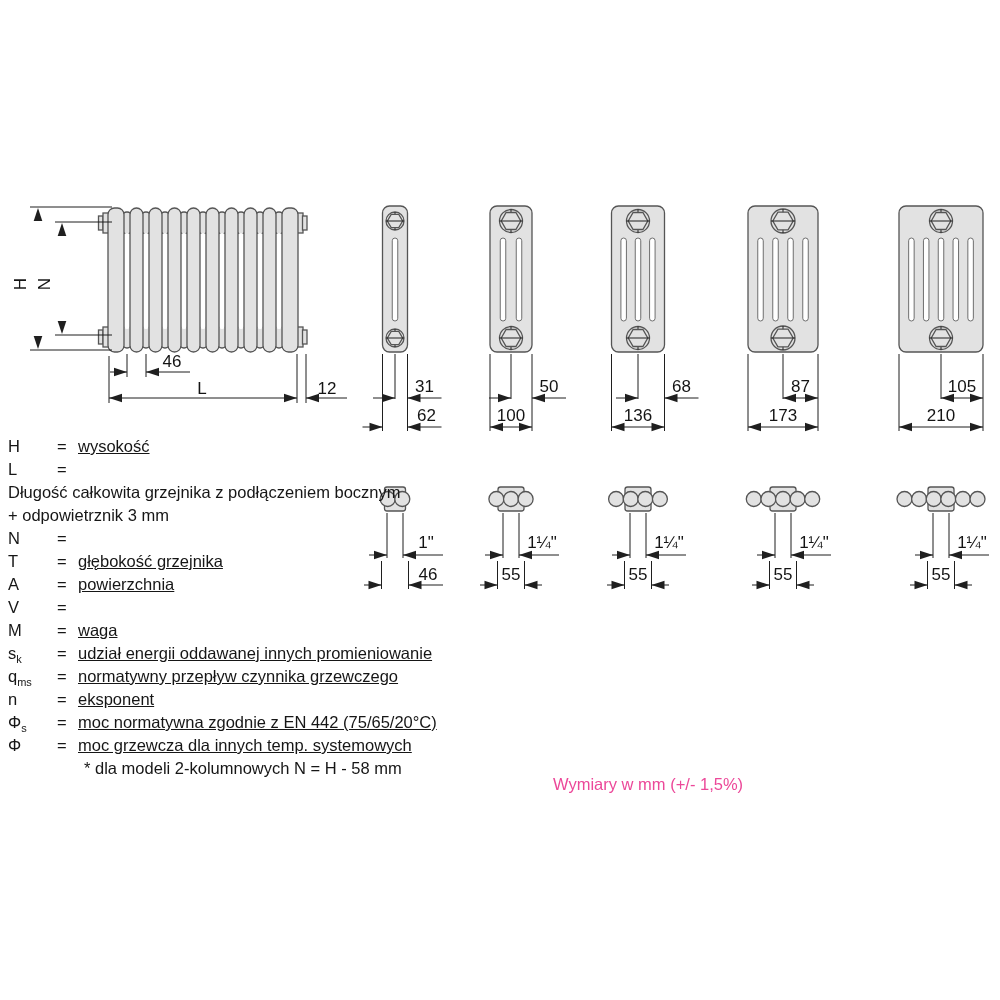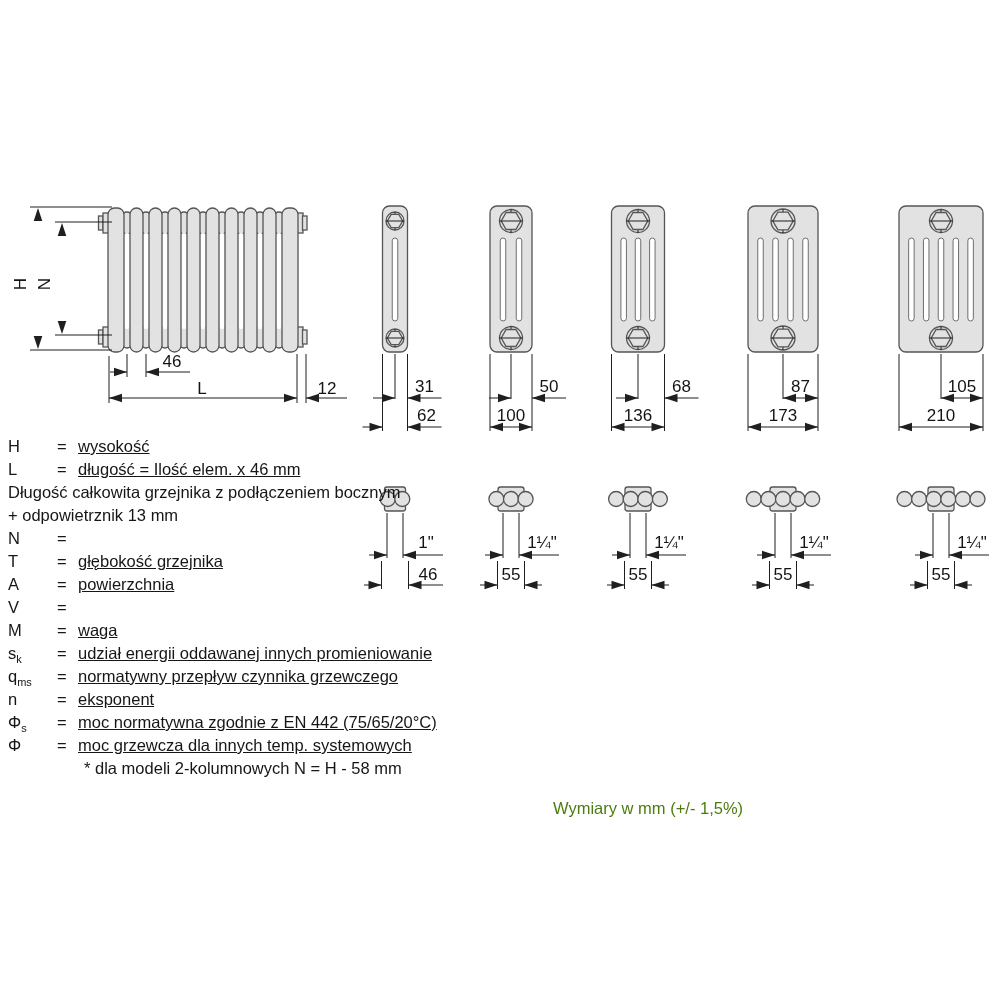--- a/index.html
+++ b/index.html
@@ -7,21 +7,21 @@
   #diagram{position:absolute;left:0;top:0;}
   .dim-text{font-size:17px;fill:#141414;font-family:"Liberation Sans",sans-serif;}
   #legend{position:absolute;left:8px;top:435px;width:480px;font-size:16.5px;line-height:23px;color:#161616;}
   .lrow{height:23px;white-space:nowrap;}
   .ldef{display:flex;}
   .lsym{flex:0 0 49px;}
   .leq{flex:0 0 21px;}
   .ldesc{flex:1 1 auto;text-decoration:underline;}
   sub{font-size:11px;line-height:0;}
   .lfoot{padding-left:76px;}
-  #note{position:absolute;left:553px;top:775px;font-size:16.5px;color:#4d7c0f;white-space:nowrap;margin-top:24px;}
+  #note{position:absolute;left:553px;top:775px;font-size:16.5px;color:#ec4899;white-space:nowrap;}
 </style>
 </head>
 <body>
 
 <svg id="diagram" width="1000" height="1000" viewBox="0 0 1000 1000">
   <g id="front-view">
     <g id="front-shapes">
         <rect x="108" y="212" width="190" height="22" fill="#e2e2e2"></rect>
         <rect x="108" y="326" width="190" height="22" fill="#e2e2e2"></rect>
         <rect x="122.5" y="212" width="9" height="22" rx="4.4" fill="#e2e2e2" stroke="#555555" stroke-width="1.3"></rect>
@@ -342,24 +342,23 @@
 
 <div id="legend">
     <div class="lrow ldef">
       <span class="lsym">H</span>
       <span class="leq">=</span>
       <span class="ldesc">wysokość</span>
     </div>
     <div class="lrow ldef">
       <span class="lsym">L</span>
       <span class="leq">=</span>
-      <span class="ldesc">długość = Ilość elem. x 46 mm</span>
     </div>
     <div class="lrow">Długość całkowita grzejnika z podłączeniem bocznym</div>
-    <div class="lrow">+ odpowietrznik 13 mm</div>
+    <div class="lrow">+ odpowietrznik 3 mm</div>
     <div class="lrow ldef">
       <span class="lsym">N</span>
       <span class="leq">=</span>
     </div>
     <div class="lrow ldef">
       <span class="lsym">T</span>
       <span class="leq">=</span>
       <span class="ldesc">głębokość grzejnika</span>
     </div>
     <div class="lrow ldef">

